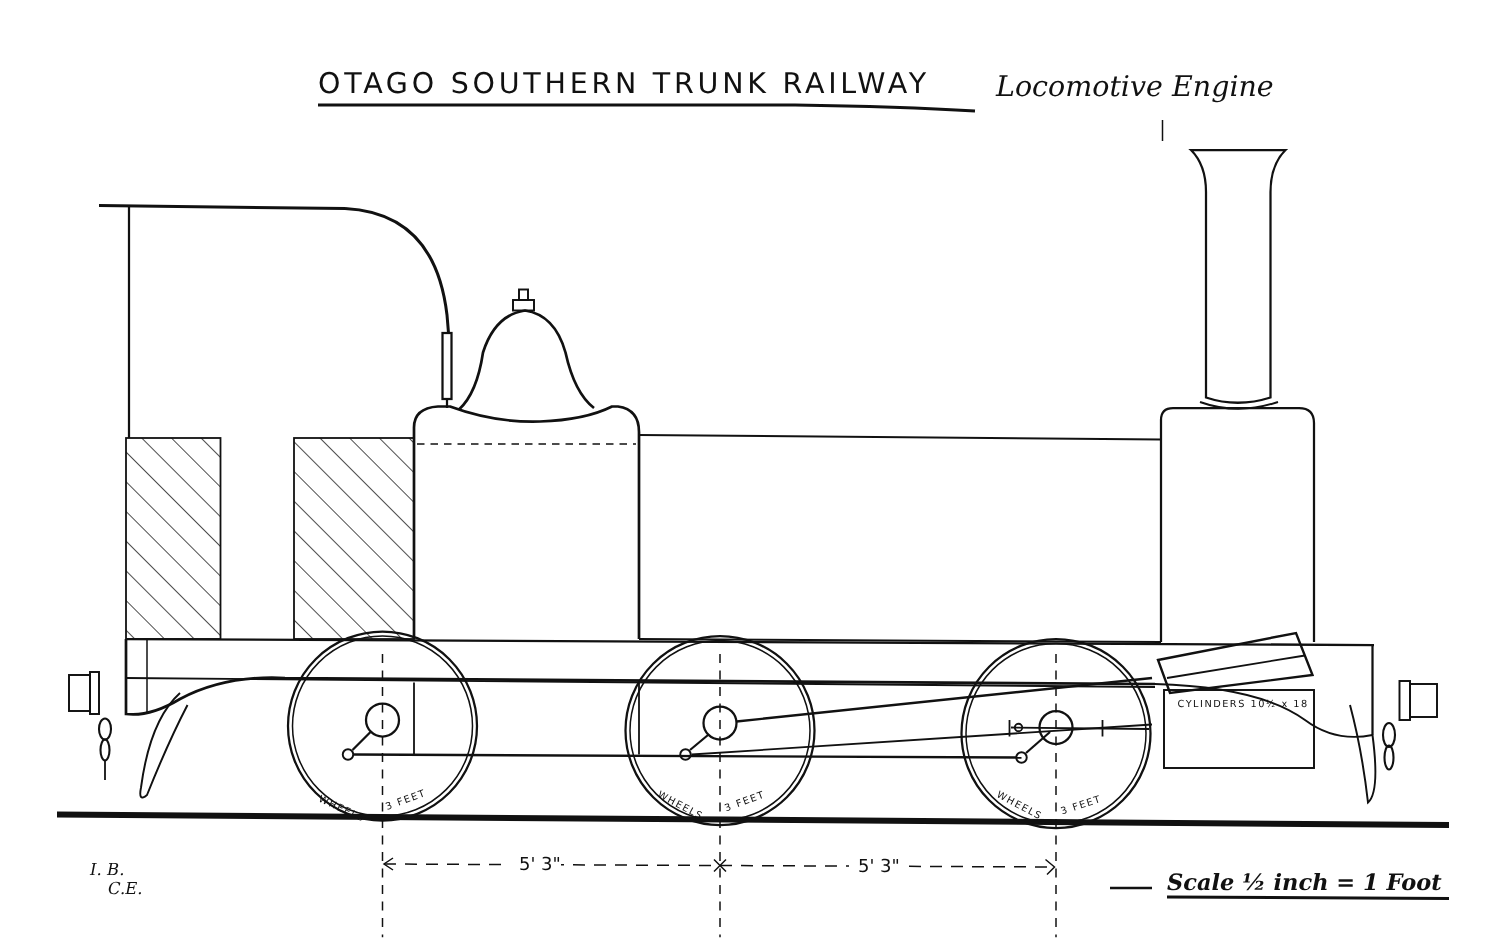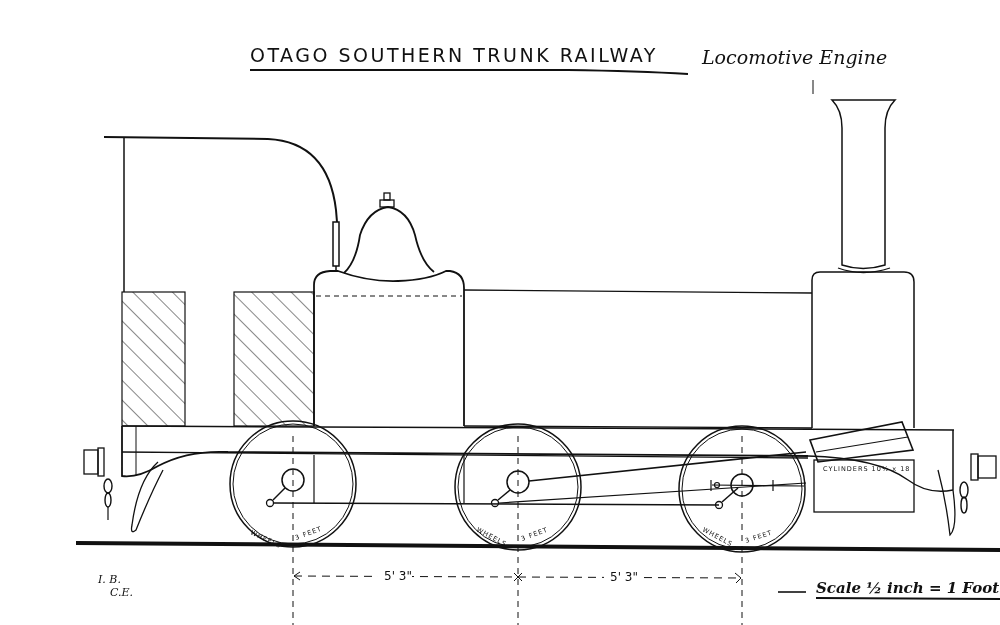--- a/index.html
+++ b/index.html
@@ -1,17 +1,17 @@
 <!DOCTYPE html>
 <html><head>
   <meta charset="utf-8">
   <style>
     html, body { margin: 0; padding: 0; background: #ffffff; }
     body { width: 1000px; height: 625px; position: relative; overflow: hidden; font-family: "DejaVu Sans", sans-serif; }
-    #stage { position: absolute; left: 0; top: 0; width: 963px; height: 625px; margin-left: 38px; }
+    #stage { position: absolute; left: 0; top: 0; width: 963px; height: 625px; }
     svg text { fill: #111; }
     .title-main { font-family: "DejaVu Sans", sans-serif; font-size: 19px; letter-spacing: 2.5px; }
     .title-script { font-family: "DejaVu Serif", serif; font-style: italic; font-size: 19px; }
     .label-small { font-family: "DejaVu Sans", sans-serif; font-size: 6.5px; letter-spacing: 1px; }
     .dim-text { font-family: "DejaVu Sans", sans-serif; font-size: 12px; }
     .sig { font-family: "DejaVu Serif", serif; font-style: italic; font-size: 11px; }
     .scale-text { font-family: "DejaVu Serif", serif; font-style: italic; font-size: 15px; font-weight: bold; }
     .ln { stroke: #111; fill: none; }
   </style>
 </head>

